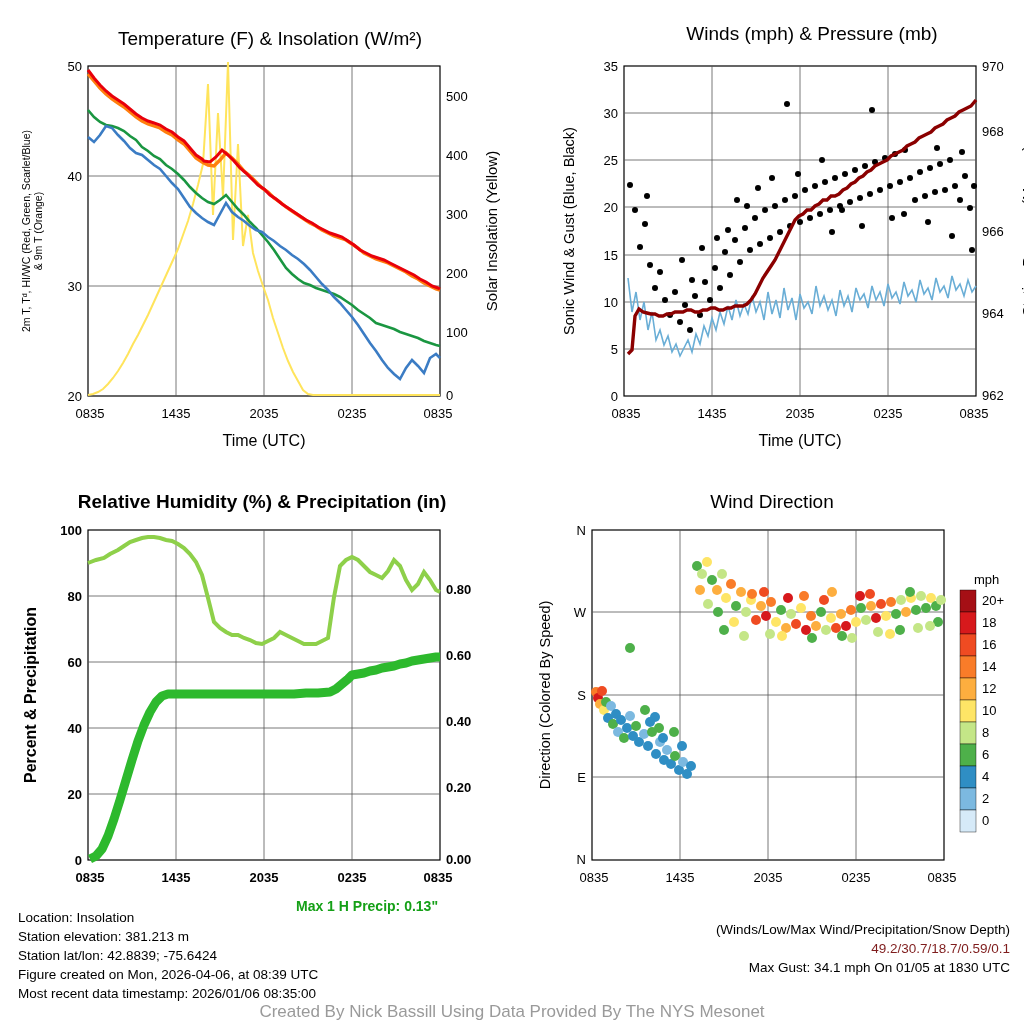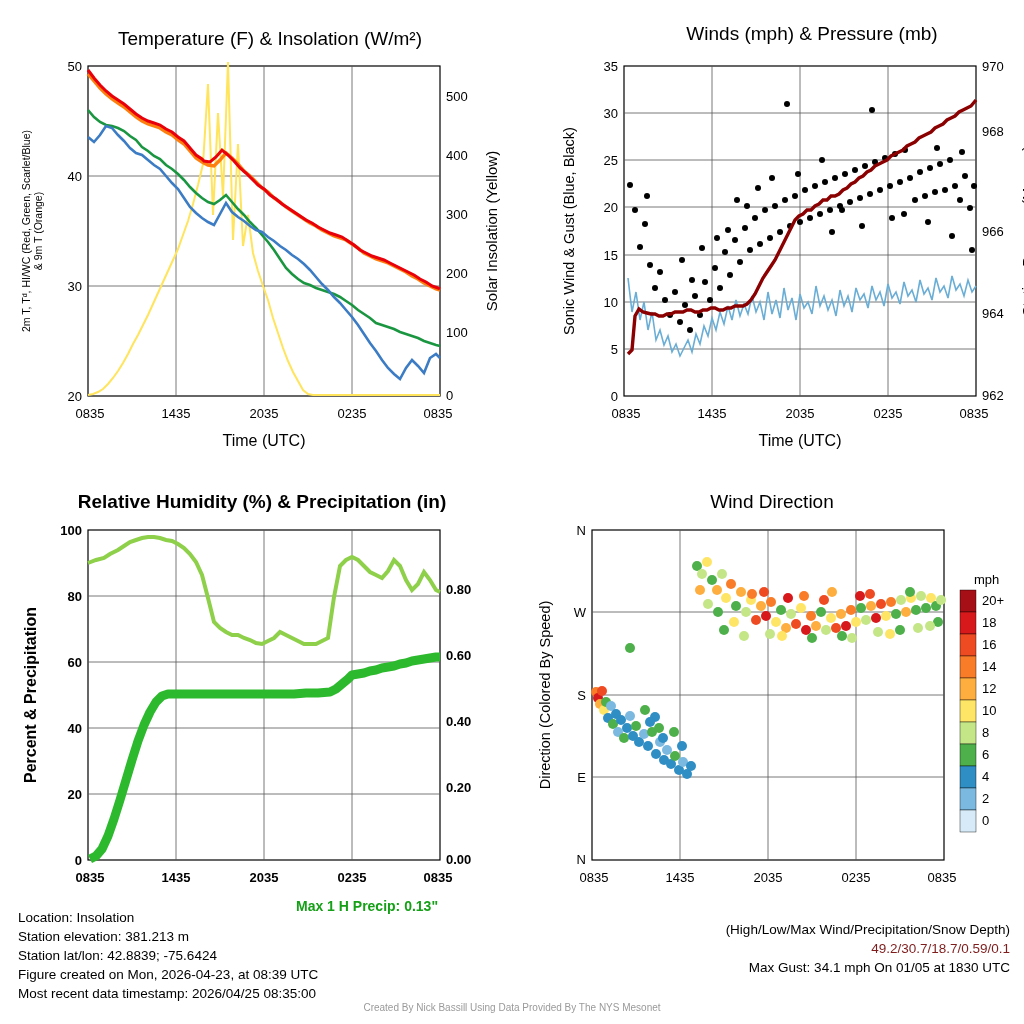--- a/index.html
+++ b/index.html
@@ -3,21 +3,21 @@
 <meta charset="utf-8">
 <style>
   html,body{margin:0;padding:0;}
   body{width:1024px;height:1024px;background:#ffffff;font-family:"Liberation Sans",sans-serif;color:#000;overflow:hidden;position:relative;}
   .panel{position:absolute;}
   svg{display:block;}
   text{font-family:"Liberation Sans",sans-serif;}
   .ax{font-size:13px;}
   .footer-left{position:absolute;left:18px;top:908px;font-size:13.5px;line-height:19px;}
   .footer-right{position:absolute;right:14px;top:920px;font-size:13.5px;line-height:19px;text-align:right;}
-  .credit{position:absolute;left:0;width:1024px;top:1002px;text-align:center;font-size:10px;color:#9a9a9a;}
+  .credit{position:absolute;left:0;width:1024px;top:1002px;text-align:center;font-size:17px;color:#9a9a9a;}
   .precip-note{position:absolute;left:296px;top:898px;font-size:14px;font-weight:bold;color:#15a017;}
   .extremes-vals{color:#7f1d1d;font-weight:normal;}
 </style>
 </head>
 <body>
 
 <div class="panel" style="left:0;top:0;width:512px;height:470px;">
   <svg width="512" height="470" viewBox="0 0 512 470">
     <text x="270" y="45" text-anchor="middle" font-size="19">Temperature (F) &amp; Insolation (W/m²)</text>
 
@@ -448,23 +448,23 @@
         <text x="470" y="355">0</text>
       </g>
     </g>
   </svg>
 </div>
 
 <div class="footer-left">
   <div>Location: Insolation</div>
   <div>Station elevation: 381.213 m</div>
   <div>Station lat/lon: 42.8839; -75.6424</div>
-  <div>Figure created on Mon, 2026-04-23, at 08:39 UTC</div>
-  <div>Most recent data timestamp: 2026/04/25 08:35:00</div>
+  <div>Figure created on Mon, 2026-04-06, at 08:39 UTC</div>
+  <div>Most recent data timestamp: 2026/01/06 08:35:00</div>
 </div>
 
 <div class="footer-right">
-  <div>(High/Low/Max Wind/Precipitation/Snow Depth)</div>
+  <div>(Winds/Low/Max Wind/Precipitation/Snow Depth)</div>
   <div class="extremes-vals">49.2/30.7/18.7/0.59/0.1</div>
   <div>Max Gust: 34.1 mph On 01/05 at 1830 UTC</div>
 </div>
 
 <div class="credit">Created By Nick Bassill Using Data Provided By The NYS Mesonet</div>
 
 </body></html>

